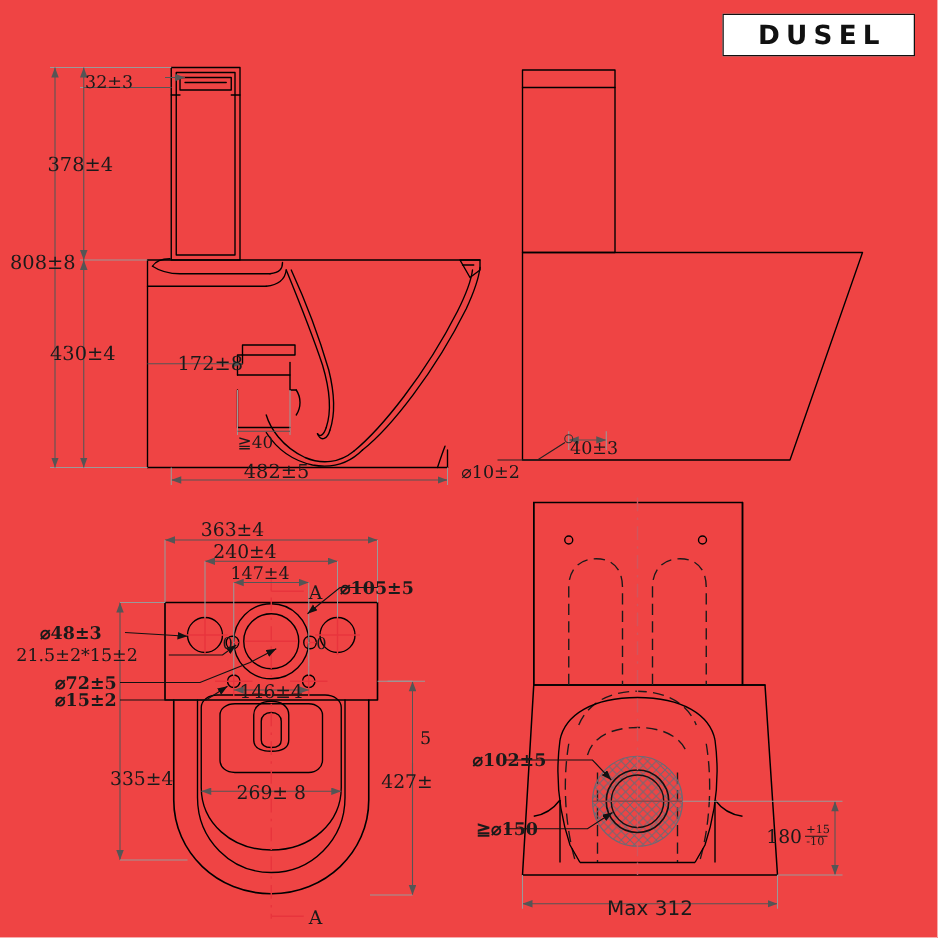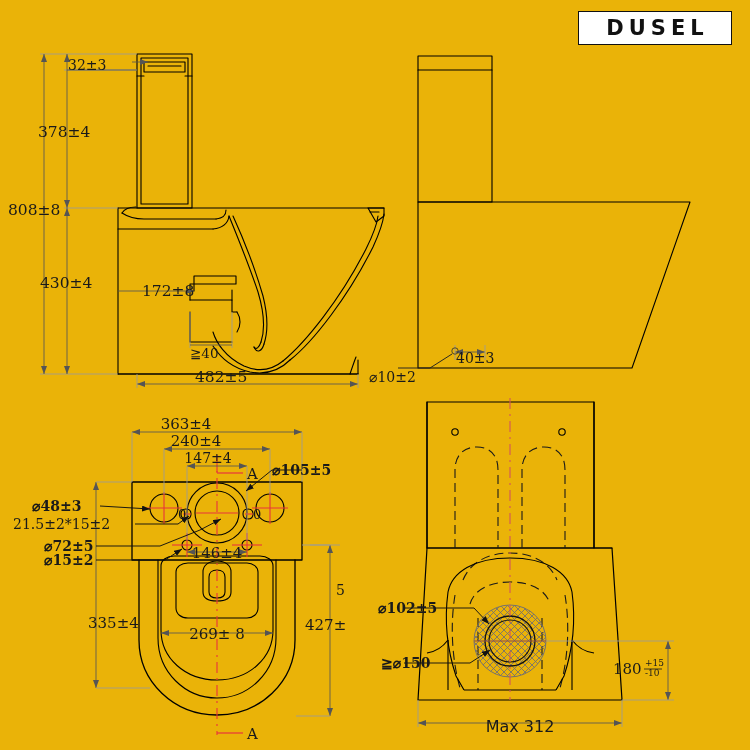--- a/index.html
+++ b/index.html
@@ -5,21 +5,21 @@
 <style>
   html, body {
     margin: 0;
     padding: 0;
     background: #ffffff;
   }
   #sheet {
     position: relative;
     width: 750px;
     height: 750px;
-    background: #eab308;
+    background: #ef4444;
     overflow: hidden;
     font-family: "DejaVu Serif", serif;
   }
   #sheet svg {
     position: absolute;
     left: 0;
     top: 0;
   }
   .logo-box {
     position: absolute;

